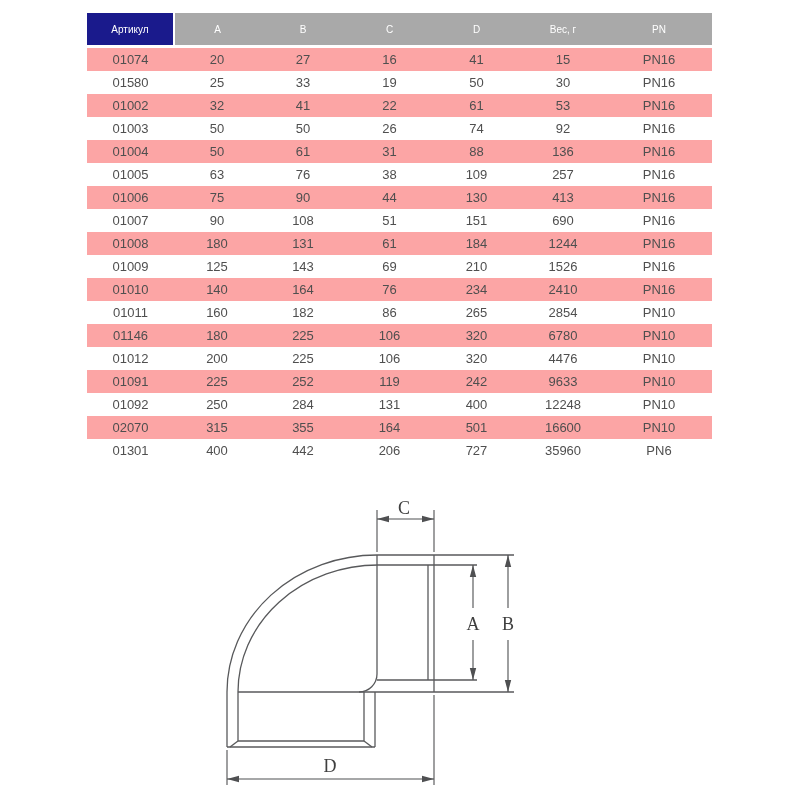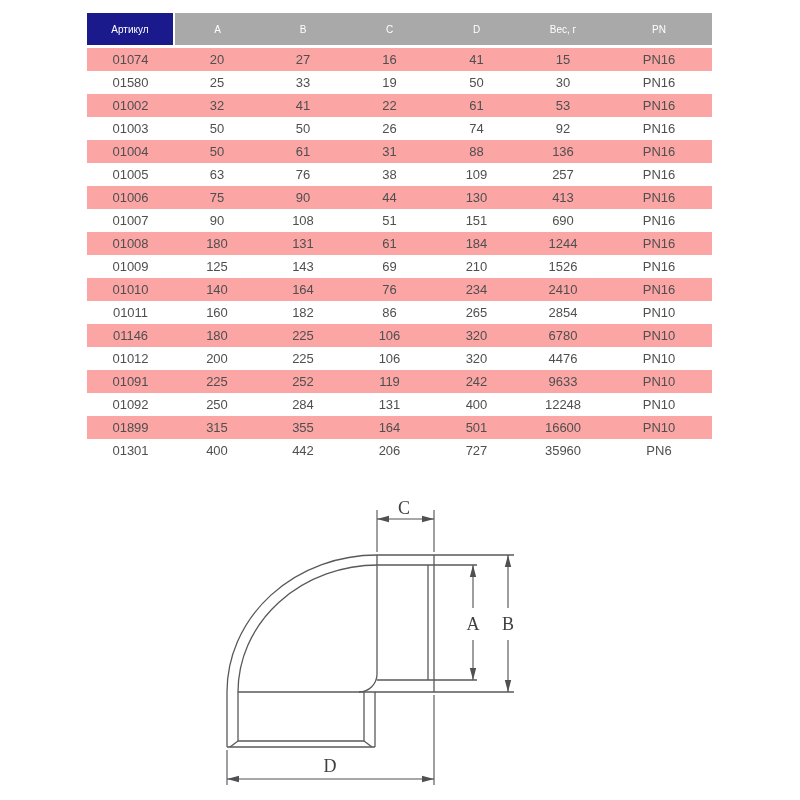--- a/index.html
+++ b/index.html
@@ -193,21 +193,21 @@
         <tr>
           <td>01092</td>
           <td>250</td>
           <td>284</td>
           <td>131</td>
           <td>400</td>
           <td>12248</td>
           <td>PN10</td>
         </tr>
         <tr class="alt">
-          <td>01899</td>
+          <td>02070</td>
           <td>315</td>
           <td>355</td>
           <td>164</td>
           <td>501</td>
           <td>16600</td>
           <td>PN10</td>
         </tr>
         <tr>
           <td>01301</td>
           <td>400</td>

